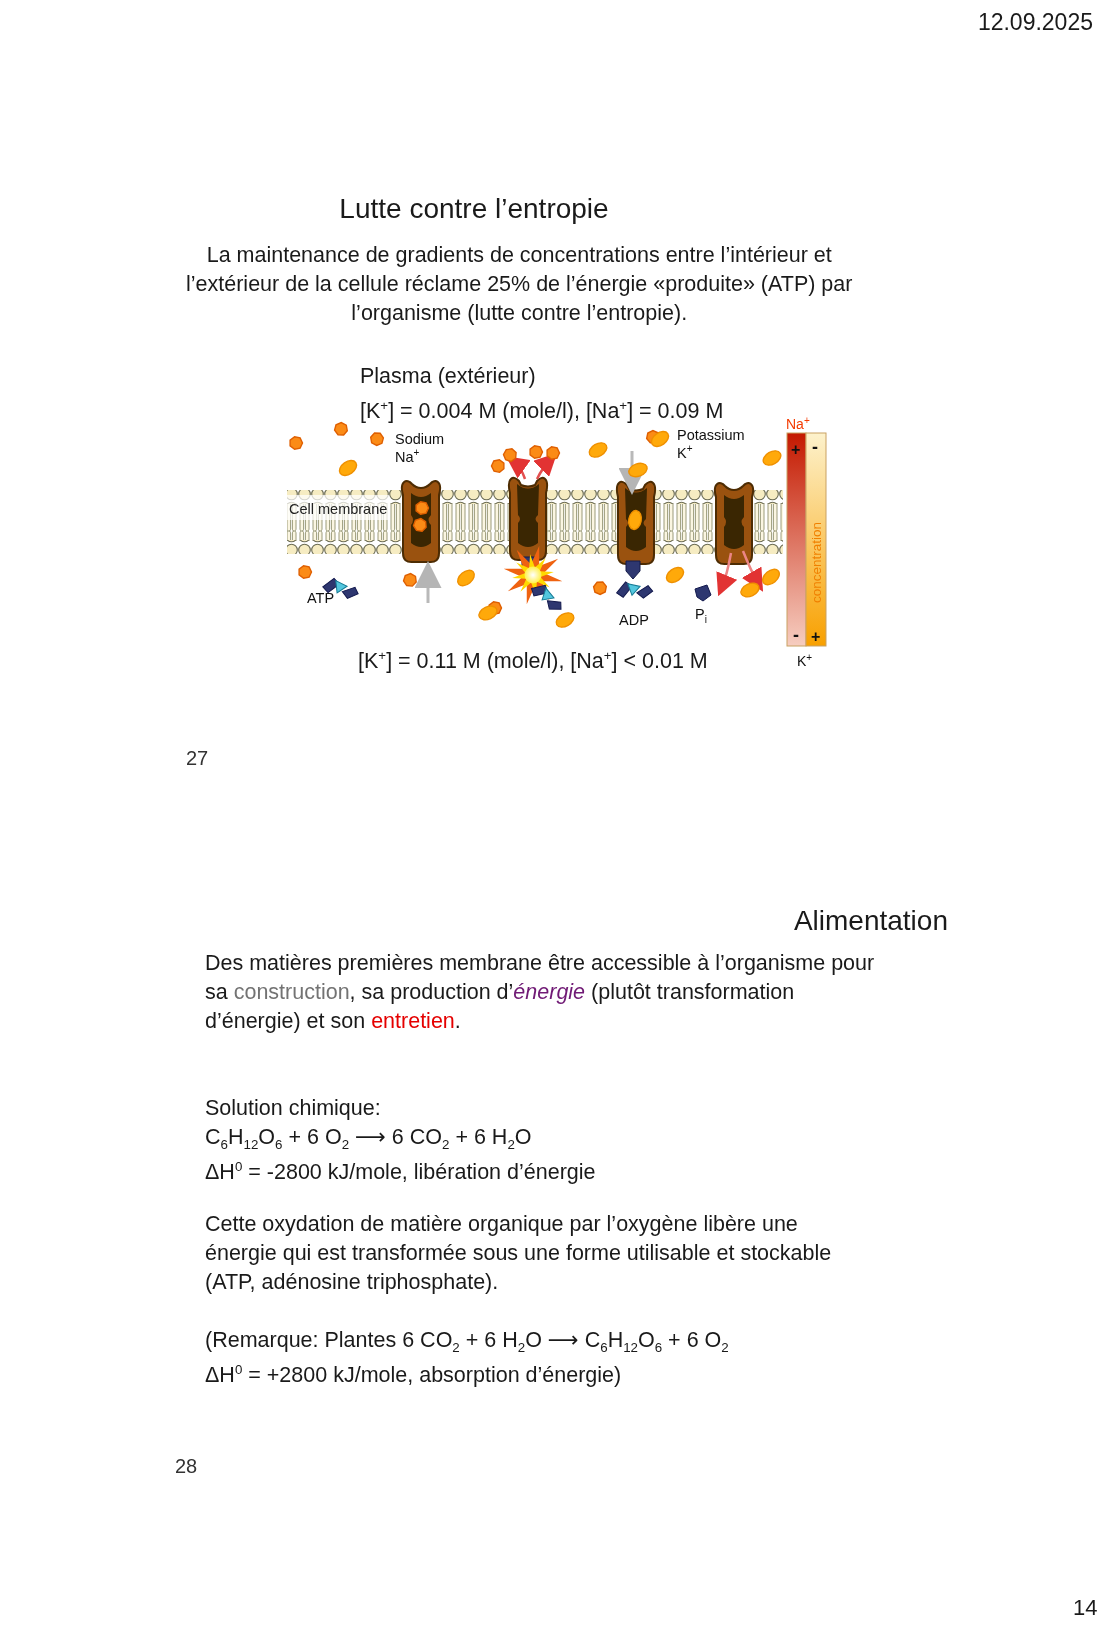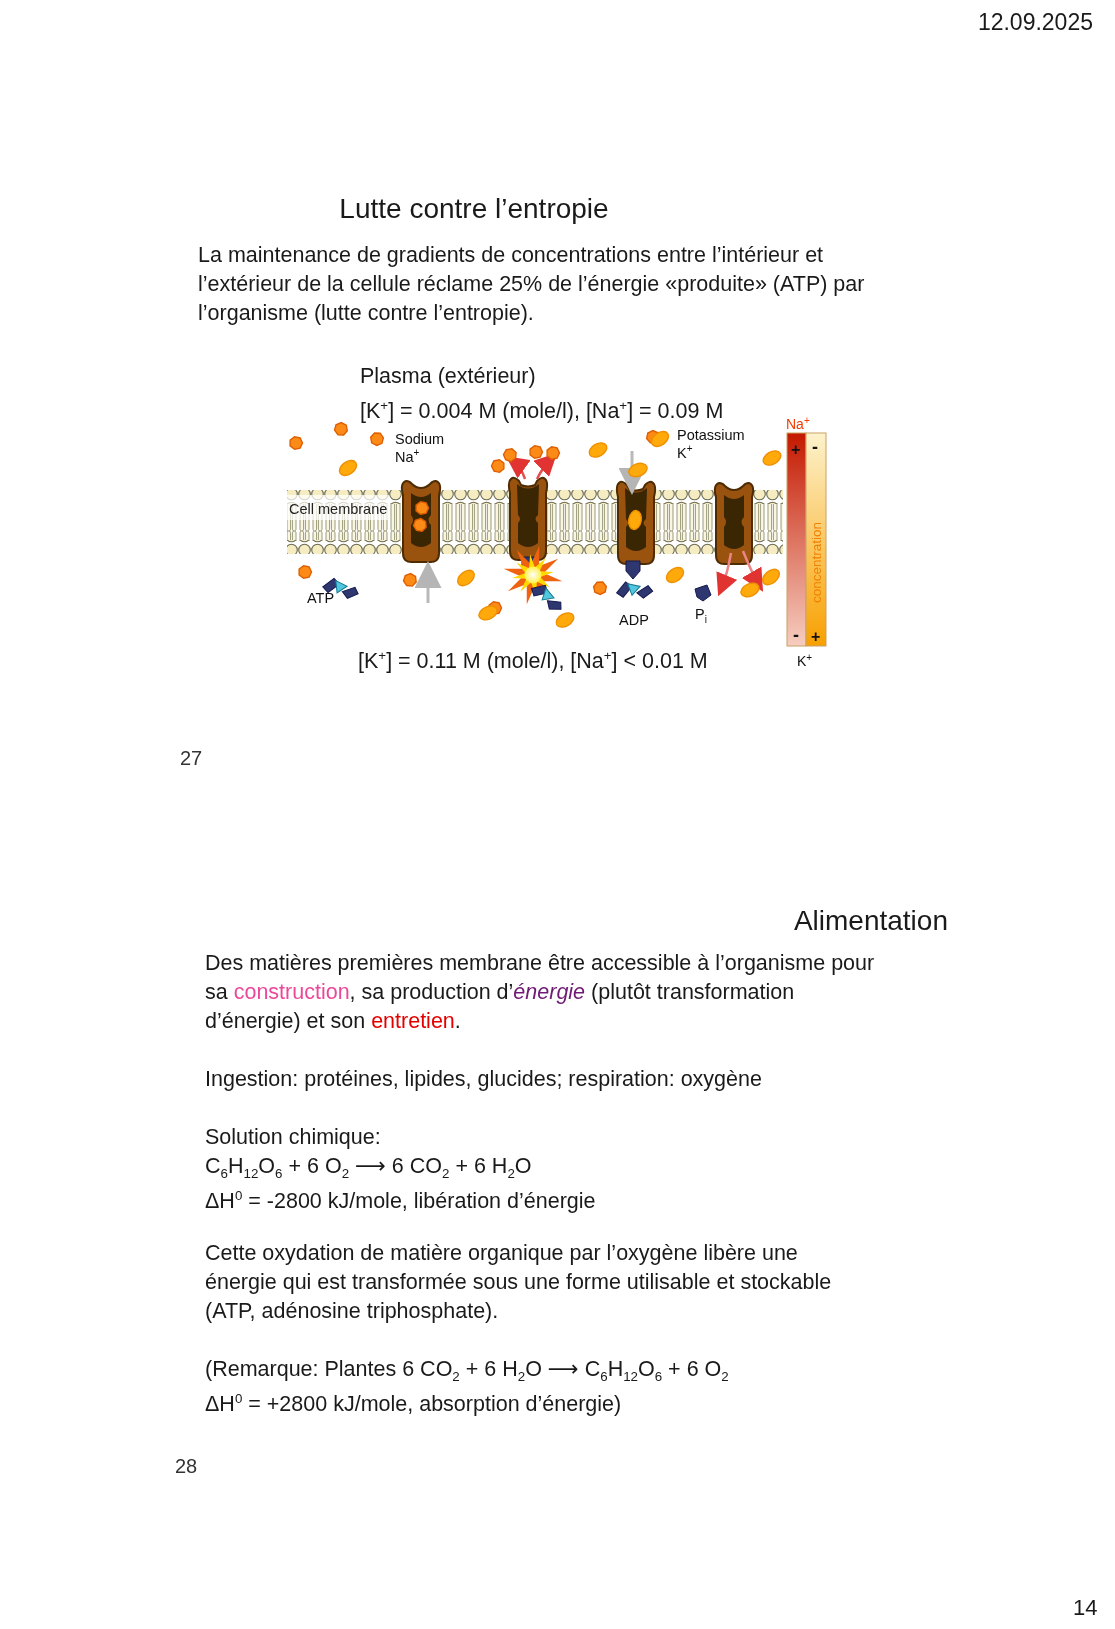--- a/index.html
+++ b/index.html
@@ -18,21 +18,21 @@
 </style>
 </head>
 <body>
 
 <div class="page">
 
   <div class="abs date">12.09.2025</div>
 
   <div class="abs slide-title" style="top:193px;">Lutte contre l’entropie</div>
 
-  <div class="abs body-block" style="left:198px;top:241px;">
+  <div class="abs body-block" style="left:186px;top:241px;text-align:center;">
     <div class="line">La maintenance de gradients de concentrations entre l’intérieur et</div>
     <div class="line">l’extérieur de la cellule réclame 25% de l’énergie «produite» (ATP) par</div>
     <div class="line">l’organisme (lutte contre l’entropie).</div>
   </div>
 
   <div class="abs body-block" style="left:360px;top:362px;">
     <div class="line">Plasma (extérieur)</div>
     <div class="line"><span>[K</span><sup>+</sup><span>] = 0.004 M (mole/l), [Na</span><sup>+</sup><span>] = 0.09 M</span></div>
   </div>
 
@@ -170,30 +170,29 @@
       <text x="526" y="225" font-size="16" font-weight="bold" fill="#111">+</text>
       <text transform="translate(536,186) rotate(-90)" font-size="13.5" fill="#f08000">concentration</text>
       <text x="512" y="249" font-size="14" fill="#111"><tspan>K</tspan><tspan dy="-5" font-size="10">+</tspan></text>
     </g>
   </svg>
 
   <div class="abs body-block" style="left:358px;top:641px;">
     <div class="line"><span>[K</span><sup>+</sup><span>] = 0.11 M (mole/l), [Na</span><sup>+</sup><span>] &lt; 0.01 M</span></div>
   </div>
 
-  <div class="abs pgnum" style="left:180px;top:747px;">27</div>
+  <div class="abs pgnum" style="left:186px;top:747px;">27</div>
 
   <div class="abs slide-title" style="top:905px;text-align:right;">Alimentation</div>
 
   <div class="abs body-block" style="left:205px;top:949px;">
     <div class="line"><span>Des matières premières membrane être accessible à l’organisme pour</span></div>
-    <div class="line"><span>sa </span><span style="color: #ec4899;">construction</span><span>, sa production d’</span><span style="color: #701a75; font-style: italic;">énergie</span><span> (plutôt transformation</span></div>
+    <div class="line"><span>sa </span><span style="color: #737373;">construction</span><span>, sa production d’</span><span style="color: #701a75; font-style: italic;">énergie</span><span> (plutôt transformation</span></div>
     <div class="line"><span>d’énergie) et son </span><span style="color: rgb(229, 0, 0);">entretien</span><span>.</span></div>
     <div class="line"></div>
-    <div class="line"><span>Ingestion: protéines, lipides, glucides;  respiration: oxygène</span></div>
     <div class="line"></div>
     <div class="line"><span>Solution chimique:</span></div>
     <div class="line"><span>C</span><sub>6</sub><span>H</span><sub>12</sub><span>O</span><sub>6</sub><span> + 6 O</span><sub>2</sub><span>   ⟶   6 CO</span><sub>2</sub><span> + 6 H</span><sub>2</sub><span>O</span></div>
     <div class="line"><span>ΔH</span><sup>0</sup><span> = -2800 kJ/mole, libération d’énergie</span></div>
     <div class="line"></div>
     <div class="line">Cette oxydation de matière organique par l’oxygène libère une</div>
     <div class="line">énergie qui est transformée sous une forme utilisable et stockable</div>
     <div class="line">(ATP, adénosine triphosphate).</div>
     <div class="line"></div>
     <div class="line"><span>(Remarque: Plantes 6 CO</span><sub>2</sub><span> + 6 H</span><sub>2</sub><span>O ⟶ C</span><sub>6</sub><span>H</span><sub>12</sub><span>O</span><sub>6</sub><span> + 6 O</span><sub>2</sub></div>

